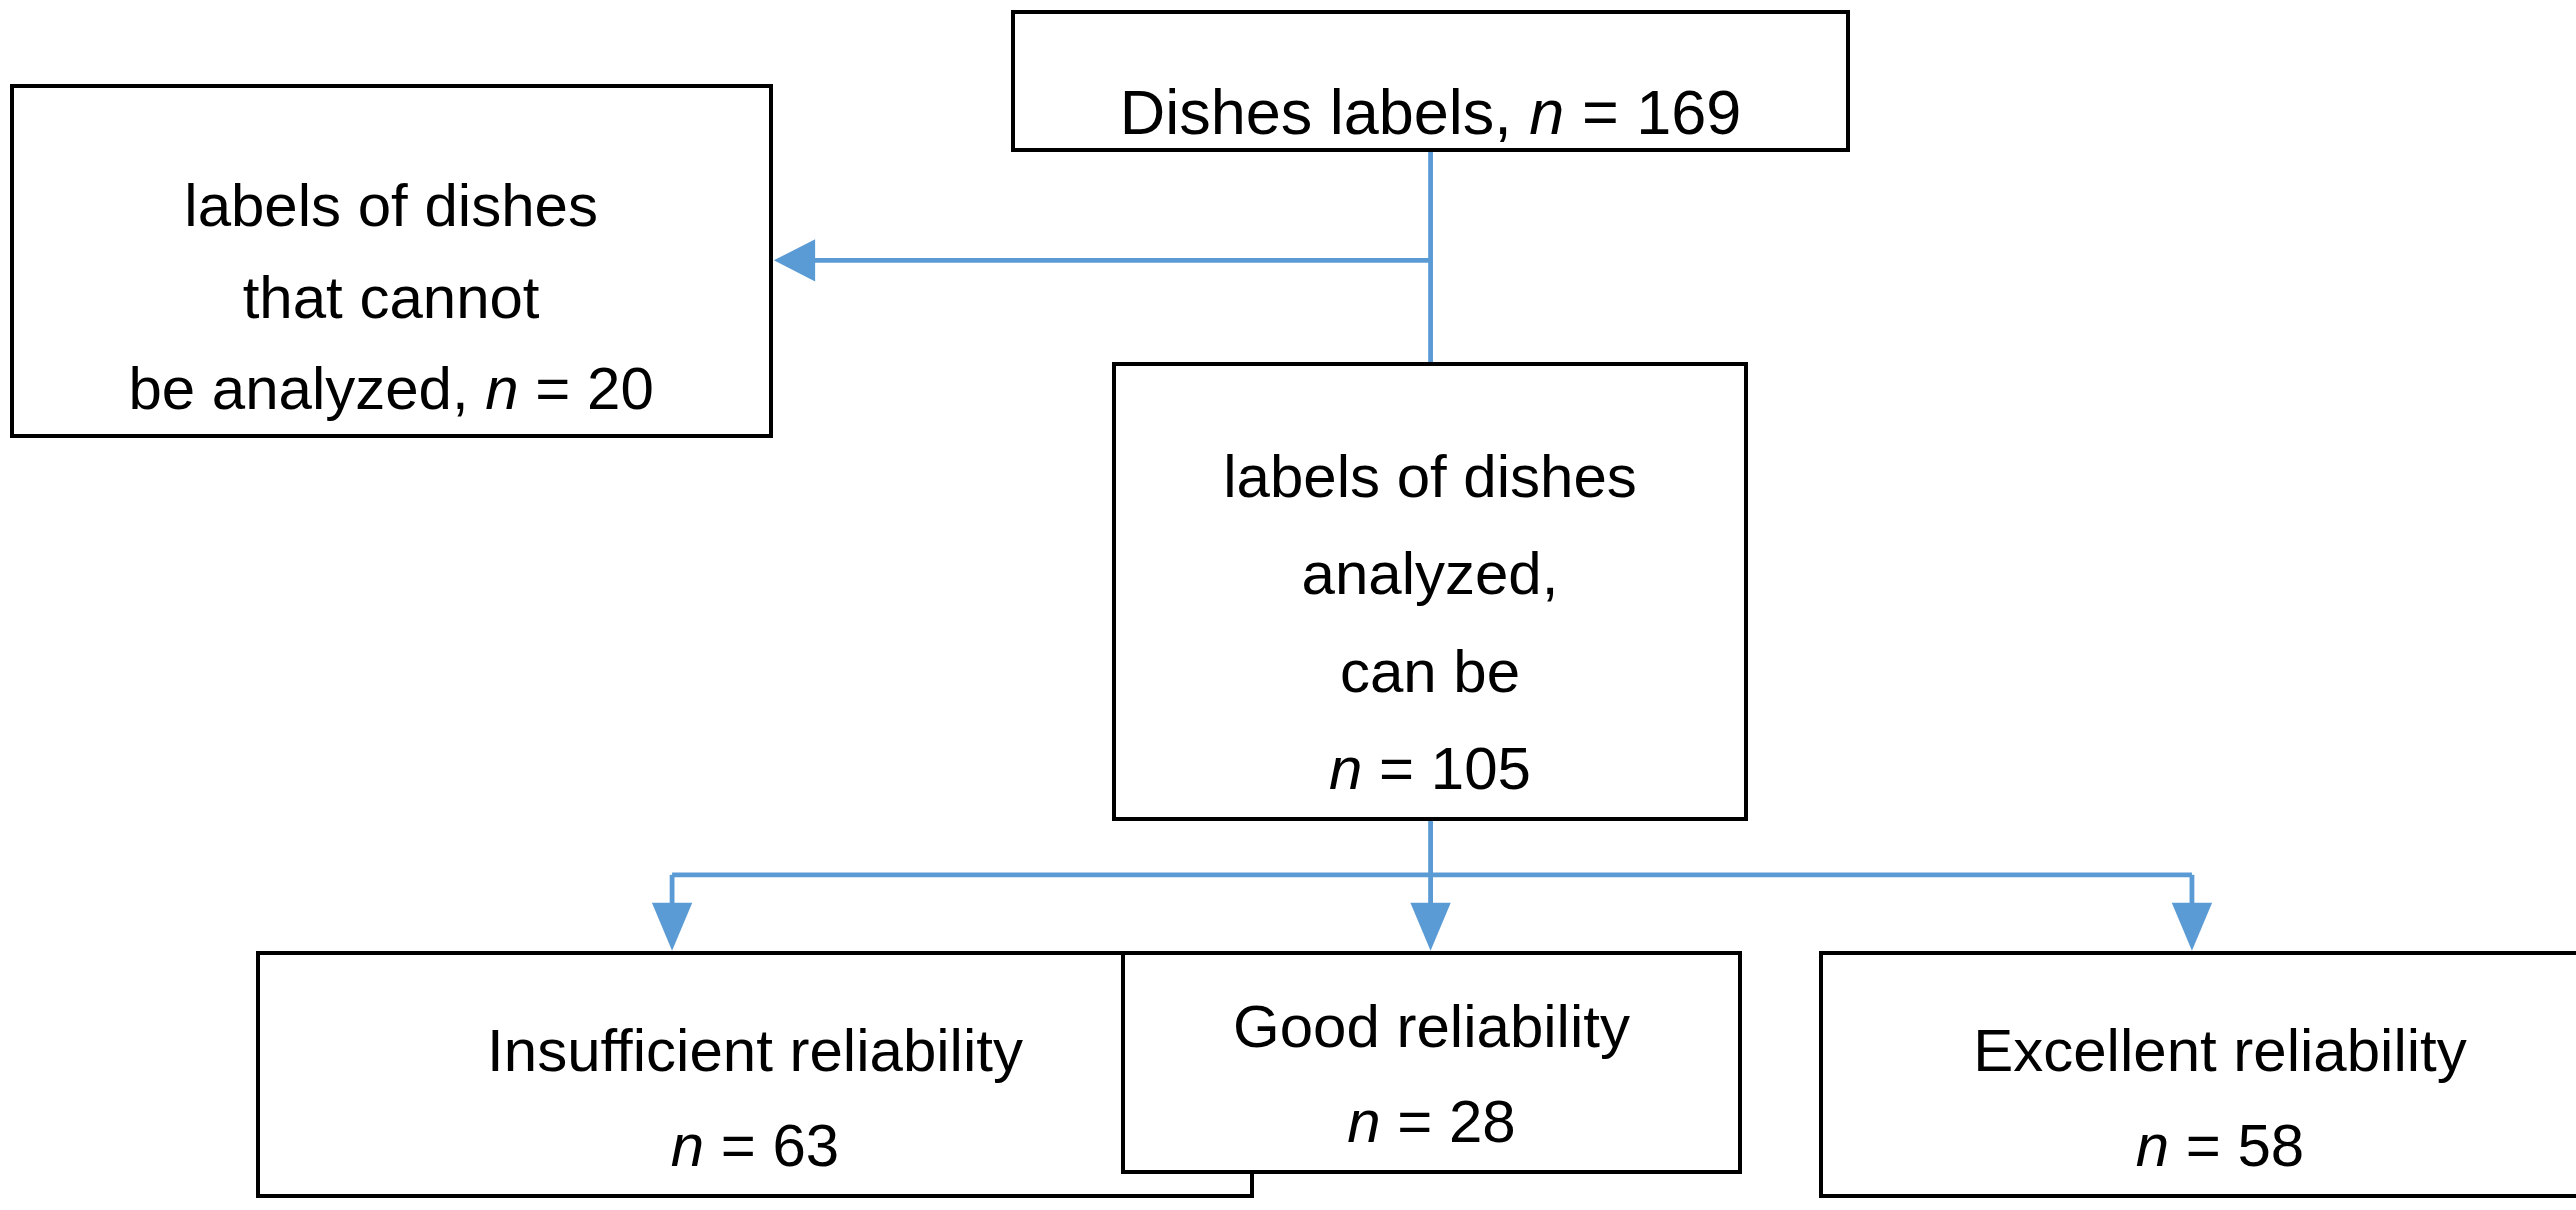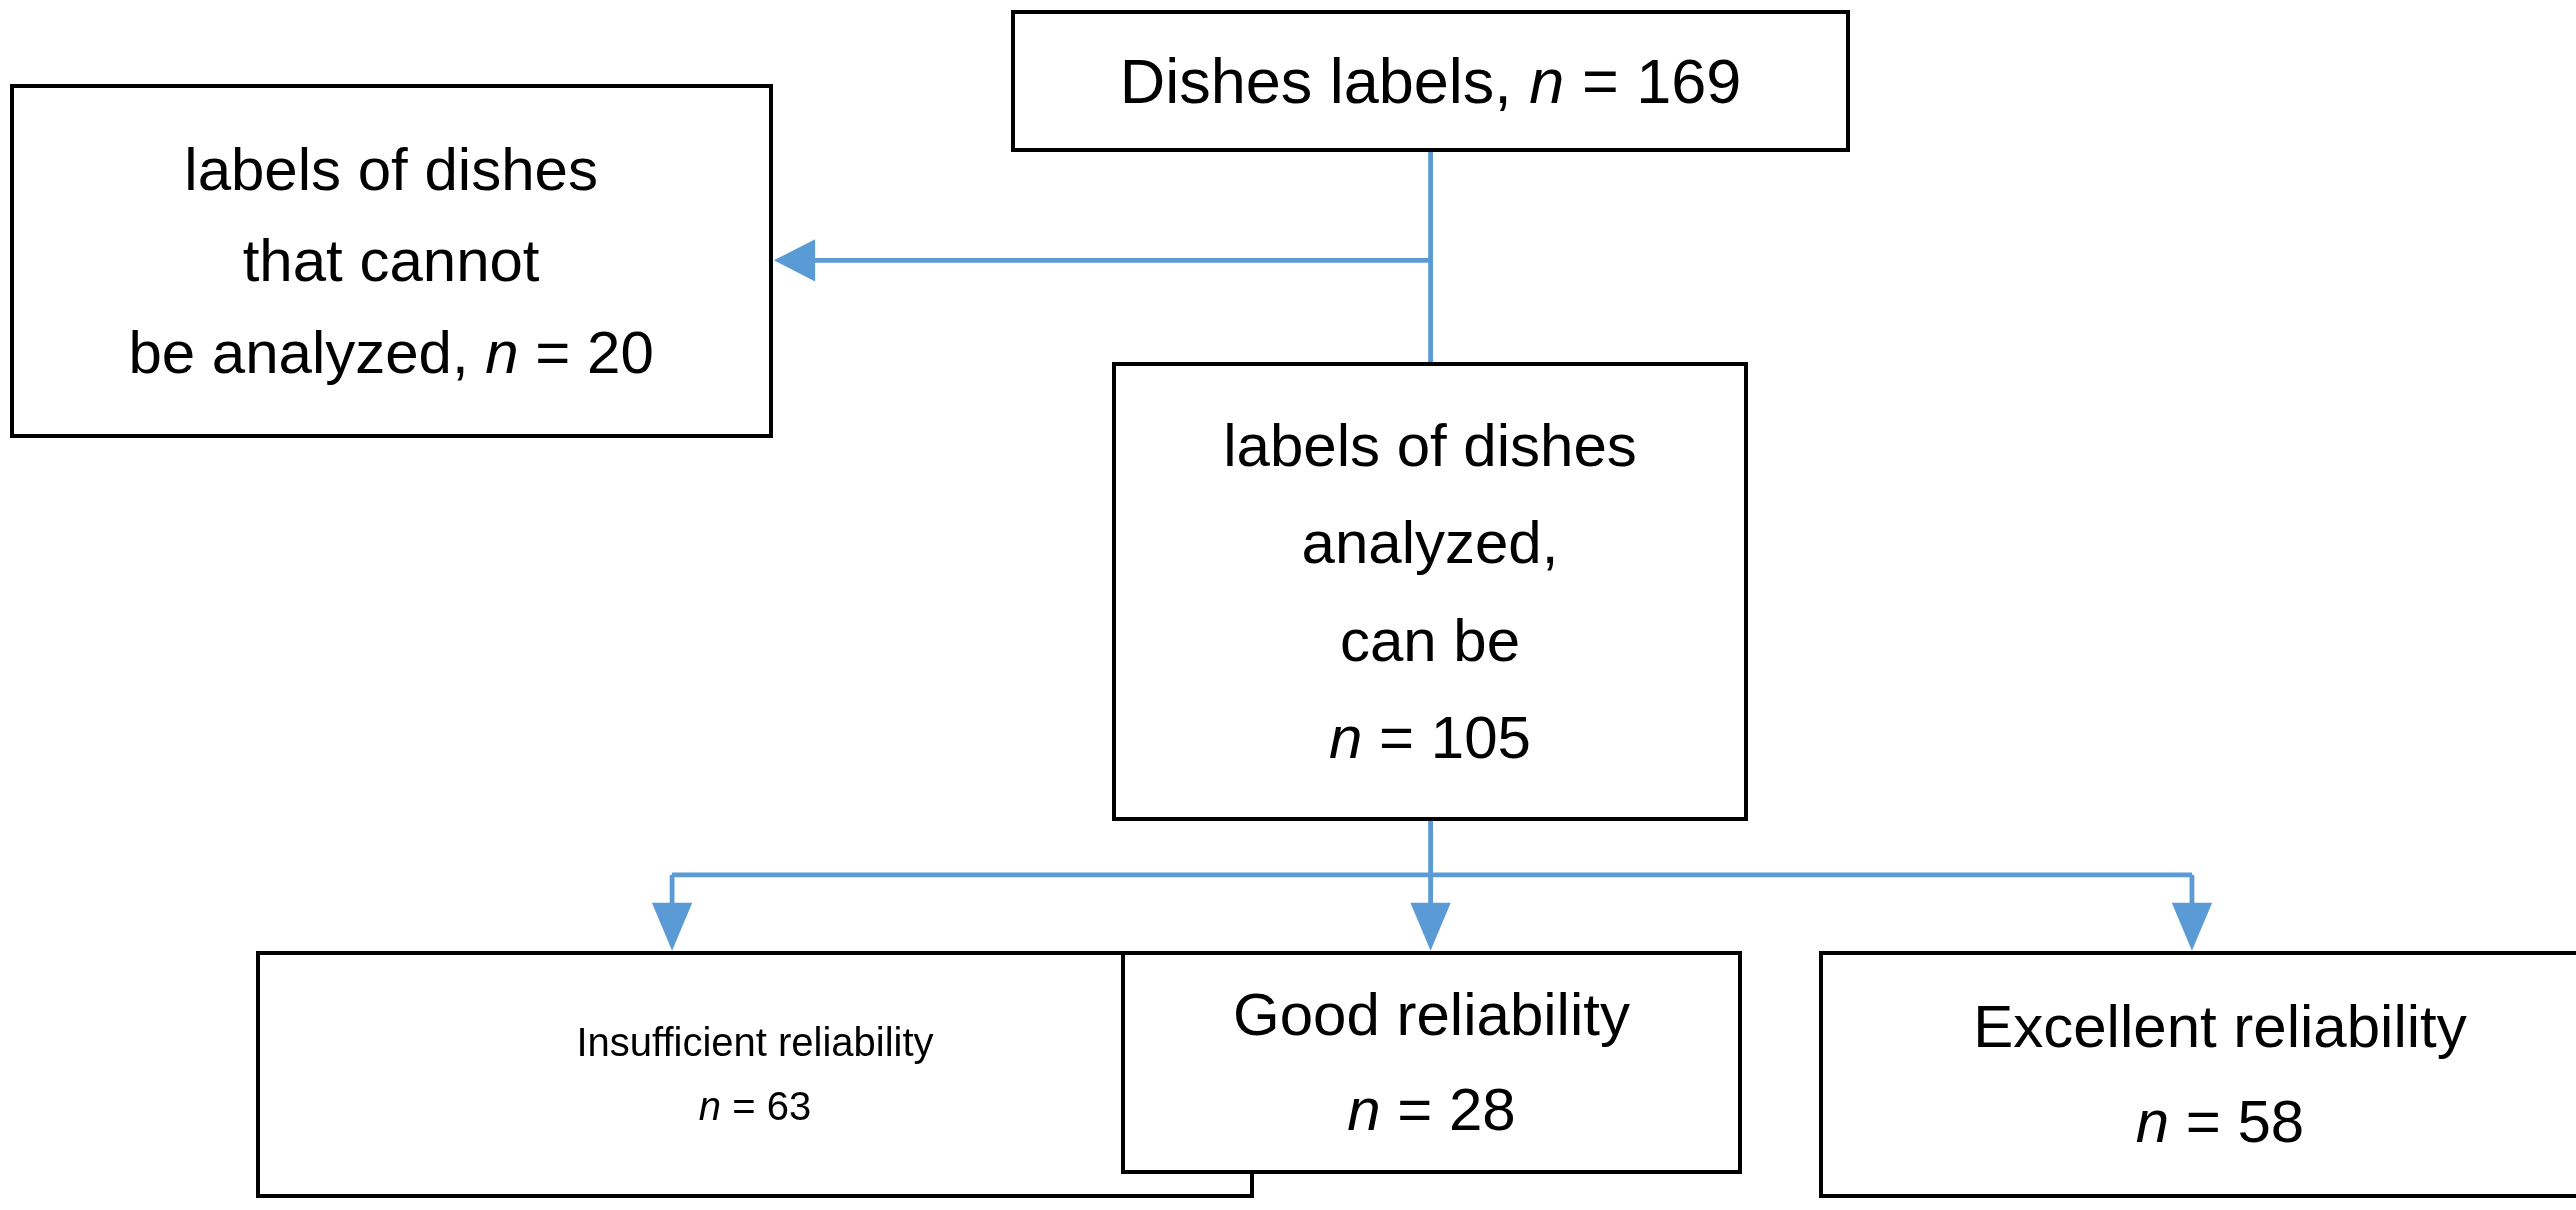--- a/index.html
+++ b/index.html
@@ -27,21 +27,21 @@
     pointer-events: none;
   }
   .node {
     position: absolute;
     box-sizing: border-box;
     border: 4.8px solid #000000;
     background: #ffffff;
     display: flex;
     flex-direction: column;
     align-items: center;
-    justify-content: center;
+    justify-content: flex-end;
     text-align: center;
     color: #000000;
     z-index: 2;
   }
   .line {
     display: block;
     white-space: nowrap;
     font-weight: 400;
   }
   .n-ital {
@@ -62,21 +62,21 @@
   }
   #node-included {
     left: 1112px;  top: 362px;
     width: 636px;  height: 459px;
     font-size: 60px;
     line-height: 1.62;
   }
   #node-insufficient {
     left: 256px;   top: 951px;
     width: 998px;  height: 247px;
-    font-size: 40px;
+    font-size: 60px;
     line-height: 1.58;
   }
   #node-good {
     left: 1121px;  top: 951px;
     width: 621px;  height: 223px;
     font-size: 60px;
     line-height: 1.58;
   }
   #node-excellent {
     left: 1819px;  top: 951px;

